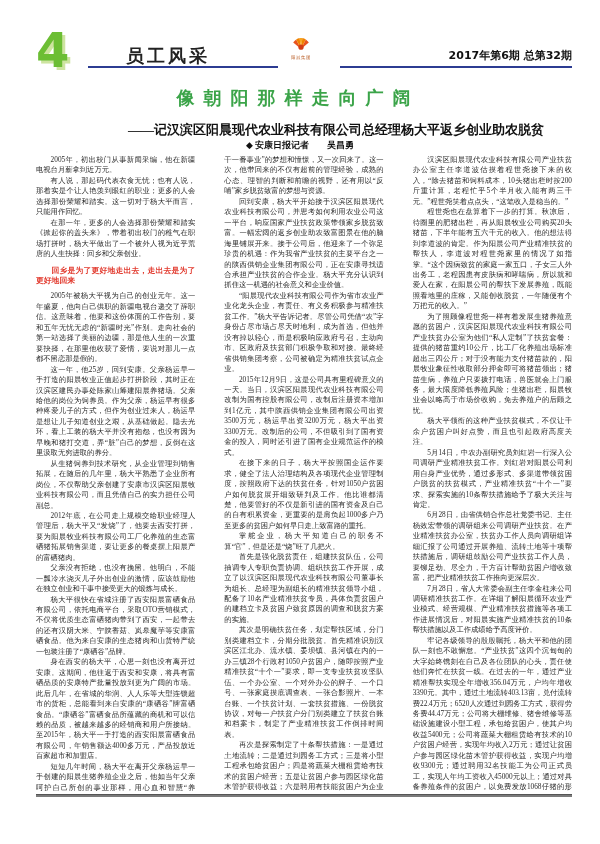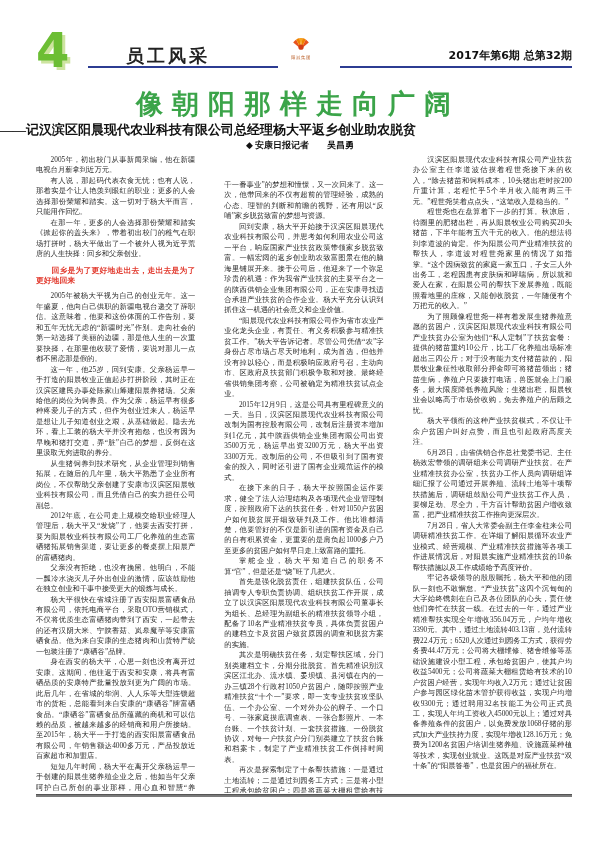--- a/index.html
+++ b/index.html
@@ -41,39 +41,39 @@
   }
   .hdr-issue{
     position:absolute;left:400px;top:48px;width:172px;text-align:right;
     font-family:"DejaVu Sans","Liberation Sans",sans-serif;
     font-size:11px;font-weight:bold;color:#111;
   }
   
   .headline{
     position:absolute;left:0;top:86px;width:596px;text-align:center;
     font-family:"DejaVu Sans","Liberation Sans",sans-serif;
-    font-size:27px;font-weight:bold;letter-spacing:9px;color:var(--accent-green);
+    font-size:18px;font-weight:bold;letter-spacing:9px;color:var(--accent-green);
   }
   .subtitle{
-    position:absolute;left:0;top:121px;width:544px;text-align:left;
+    position:absolute;left:0;top:121px;width:544px;text-align:right;
     font-size:13px;font-weight:bold;color:#111;
   }
   .byline{
     position:absolute;left:0;top:139px;width:600px;text-align:center;
     font-size:9px;font-weight:bold;color:#111;
   }
   
   .columns{
     position:absolute;left:36px;top:155px;width:536px;height:638px;
     display:flex;gap:29px;overflow:hidden;
   }
   .col{flex:1 1 0;overflow:hidden;text-align:justify;}
   .col p{margin:0;font-size:7.3px;line-height:10.45px;color:var(--text-color);}
   .col p.para{text-indent:2em;}
-  .col p.para.cont{text-indent:0;margin-top:25px;}
+  .col p.para.cont{text-indent:0;}
   .col p.subhead{
     color:var(--heading-red);font-weight:bold;font-size:7.8px;
     text-indent:2em;margin:6px 0 5px 0;
     font-family:"DejaVu Sans","Liberation Sans",sans-serif;
   }
   .bottom-rule{
     position:absolute;left:36px;top:794px;width:536px;height:2px;
     background:#7a7a7a;border-top:1px solid #555;
   }
 </style>
@@ -133,20 +133,21 @@
         <p class="para">掌舵企业，杨大平知道自己的职务不算“官”，但是还是“烧”旺了几把火。</p>
         <p class="para">首先是强化脱贫责任，组建扶贫队伍，公司抽调专人专职负责协调、组织扶贫工作开展，成立了以汉滨区阳晨现代农业科技有限公司董事长为组长、总经理为副组长的精准扶贫领导小组，配备了10名产业精准扶贫专员，具体负责贫困户的建档立卡及贫困户致贫原因的调查和脱贫方案的实施。</p>
         <p class="para">其次是明确扶贫任务，划定帮扶区域，分门别类建档立卡，分期分批脱贫。首先精准识别汉滨区江北办、流水镇、晏坝镇、县河镇在内的一办三镇28个行政村1050户贫困户，随即按照产业精准扶贫“十个一”要求，即一支专业扶贫攻坚队伍、一个办公室、一个对外办公的牌子、一个口号、一张家庭摸底调查表、一张合影照片、一本台账、一个扶贫计划、一套扶贫措施、一份脱贫协议，对每一户扶贫户分门别类建立了扶贫台账和档案卡，制定了产业精准扶贫工作倒排时间表。</p>
         <p class="para">再次是探索制定了十条帮扶措施：一是通过土地流转；二是通过到园务工方式；三是将小型工程承包给贫困户；四是将蔬菜大棚租赁给有技术的贫困户经营；五是让贫困户参与园区绿化苗木管护获得收益；六是聘用有技能贫困户为企业员工；七是对具备养殖条件的贫困户，以发放仔猪及苗木的方式加大扶持力度；八是向贫困户提供创业基础设施设备；九是以低价向贫困户提供稳定的果蔬货源；十是免费为贫困户提供在阳晨技能培训学校培训机会，提高创业就业能力。</p>
       </div>
       <div class="col">
         <p class="para">汉滨区阳晨现代农业科技有限公司产业扶贫办公室主任李道波估摸着程世尧接下来的收入，“除去猪苗和饲料成本，10头猪出栏时按200斤重计算，老程忙乎5个半月收入能有两三千元。”程世尧笑着点点头，“这笔收入是稳当的。”</p>
         <p class="para">程世尧也在盘算着下一步的打算。秋凉后，待圈里的肥猪出栏，再从阳晨牧业公司购买20头猪苗，下半年能有五六千元的收入。他的想法得到李道波的肯定。作为阳晨公司产业精准扶贫的帮扶人，李道波对程世尧家里的情况了如指掌。“这个因病致贫的家庭一家五口，子女三人外出务工，老程因患有皮肤病和哮喘病，所以就和爱人在家，在阳晨公司的帮扶下发展养殖，既能照看地里的庄稼，又能创收脱贫，一年随便有个万把元的收入。”</p>
         <p class="para">为了照顾像程世尧一样有着发展生猪养殖意愿的贫困户，汉滨区阳晨现代农业科技有限公司产业扶贫办公室为他们“私人定制”了扶贫套餐：提供的猪苗重约10公斤，比工厂化养殖出场标准超出三四公斤；对于没有能力支付猪苗款的，阳晨牧业象征性收取部分押金即可将猪苗领出；猪苗生病，养殖户只要拨打电话，兽医就会上门服务，最大限度降低养殖风险；生猪出栏，阳晨牧业会以略高于市场价收购，免去养殖户的后顾之忧。</p>
         <p class="para">杨大平领衔的这种产业扶贫模式，不仅让千余户贫困户叫好点赞，而且也引起政府高度关注。</p>
+        <p class="para">5月14日，中农办副研究员刘红岩一行深入公司调研产业精准扶贫工作。刘红岩对阳晨公司利用自身产业优势，通过多形式、多渠道带领贫困户脱贫的扶贫模式，产业精准扶贫“十个一”要求、探索实施的10条帮扶措施给予了极大关注与肯定。</p>
         <p class="para">6月28日，由省供销合作总社党委书记、主任杨效宏带领的调研组来公司调研产业扶贫。在产业精准扶贫办公室，扶贫办工作人员向调研组详细汇报了公司通过开展养殖、流转土地等十项帮扶措施后，调研组鼓励公司产业扶贫工作人员，要铆足劲、尽全力，千方百计帮助贫困户增收致富，把产业精准扶贫工作推向更深层次。</p>
         <p class="para">7月28日，省人大常委会副主任李金柱来公司调研精准扶贫工作。在详细了解阳晨循环农业产业模式、经营规模、产业精准扶贫措施等各项工作进展情况后，对阳晨实施产业精准扶贫的10条帮扶措施以及工作成绩给予高度评价。</p>
         <p class="para">牢记各级领导的殷殷嘱托，杨大平和他的团队一刻也不敢懈怠。“产业扶贫”这四个沉甸甸的大字始终镌刻在自己及各位团队的心头，责任使他们奔忙在扶贫一线。在过去的一年，通过产业精准帮扶实现全年增收356.04万元，户均年增收3390元。其中，通过土地流转403.13亩，兑付流转费22.4万元；6520人次通过到园务工方式，获得劳务费44.47万元；公司将大棚维修、猪舍维修等基础设施建设小型工程，承包给贫困户，使其户均收益5400元；公司将蔬菜大棚租赁给有技术的10户贫困户经营，实现年均收入2万元；通过让贫困户参与园区绿化苗木管护获得收益，实现户均增收9300元；通过聘用32名技能工为公司正式员工，实现人年均工资收入45000元以上；通过对具备养殖条件的贫困户，以免费发放1068仔猪的形式加大产业扶持力度，实现年增收128.16万元；免费为1200名贫困户培训生猪养殖、设施蔬菜种植等技术，实现创业就业。这既是对应产业扶贫“双十条”的“阳晨答卷”，也是贫困户的福祉所在。</p>
       </div>
     </div>
 
   <div class="bottom-rule"></div>
 </div>
 
 </body></html>

